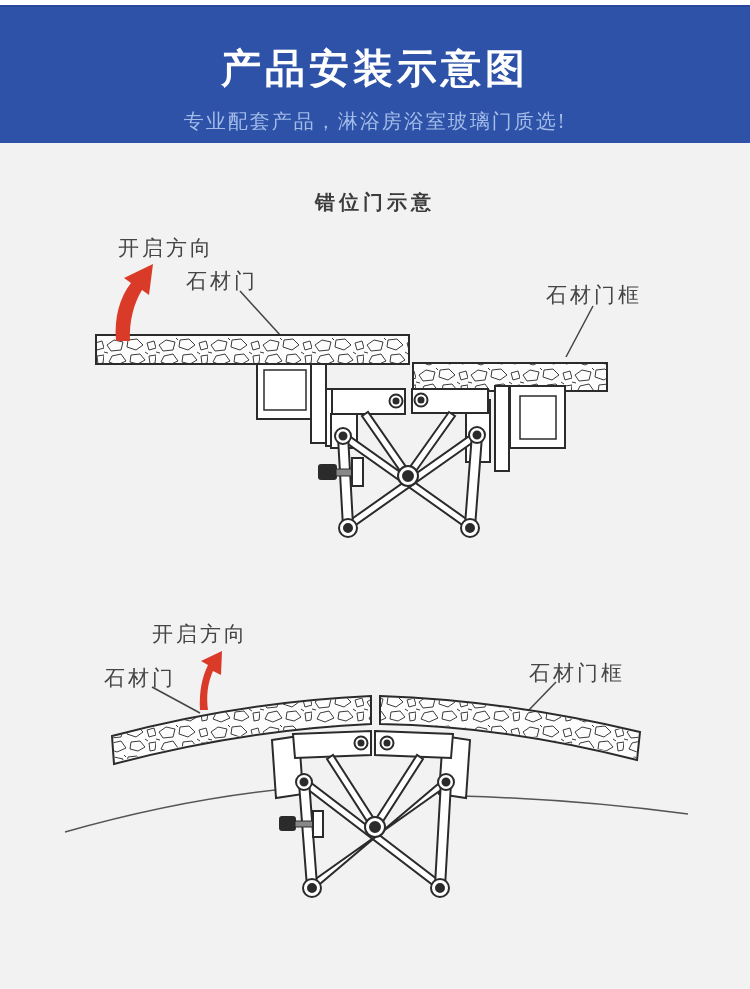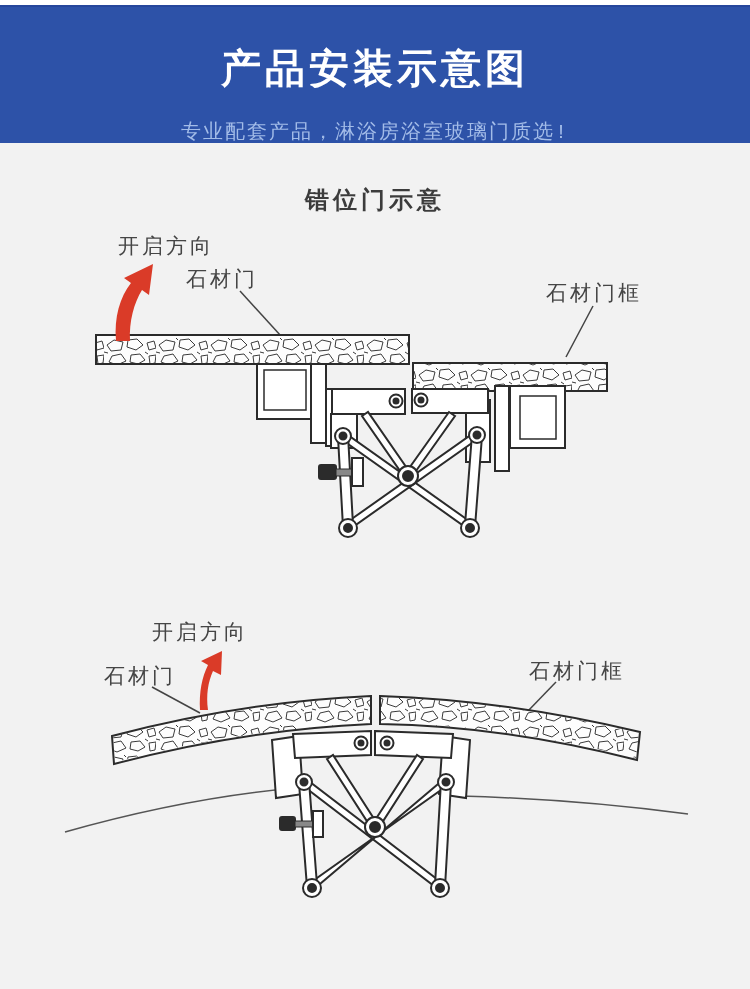--- a/index.html
+++ b/index.html
@@ -1,48 +1,48 @@
 <!DOCTYPE html>
 <html><head>
 <meta charset="utf-8">
 <style>
   html,body{margin:0;padding:0;}
   .page{
     position:relative;
     width:750px;height:989px;
     background:#f2f2f2;
-    font-family:Liberation Mono, monospace;
+    font-family:Liberation Serif, serif;
     overflow:hidden;
   }
   .topstrip{height:5px;background:#ffffff;}
   .header{
     height:138px;
     background:#2d52a8;
     border-top:2px solid #26479c;
     box-sizing:border-box;
     text-align:center;
   }
   .header h1{
     margin:0;
     padding-top:34px;
     font-size:40px;
     font-weight:bold;
     letter-spacing:4px;
     color:#ffffff;
   }
   .header p{
-    margin:22px 0 0;
+    margin:12px 0 0;
     font-size:20px;
     letter-spacing:2px;
     color:#a3bce8;
   }
   .sec-title{
     margin:0;
     text-align:center;
-    font-size:24px;
+    font-size:20px;
     font-weight:bold;
     letter-spacing:4px;
     color:#3c3c3c;
     line-height:30px;
   }
   .sec-title.first{margin-top:44px;}
   .sec-title.second{margin-top:16px;}
   .diagram{position:relative;width:672px;}
   .diagram svg{position:absolute;left:0;top:0;}
   .lbl{

